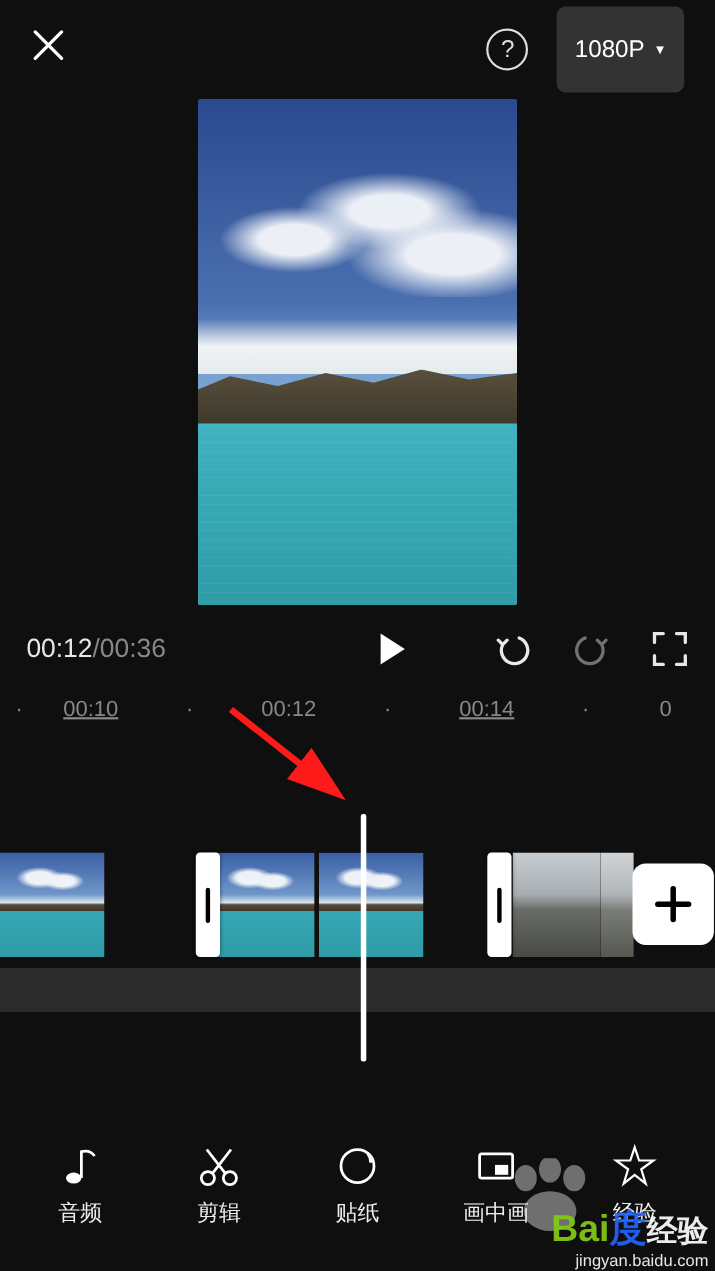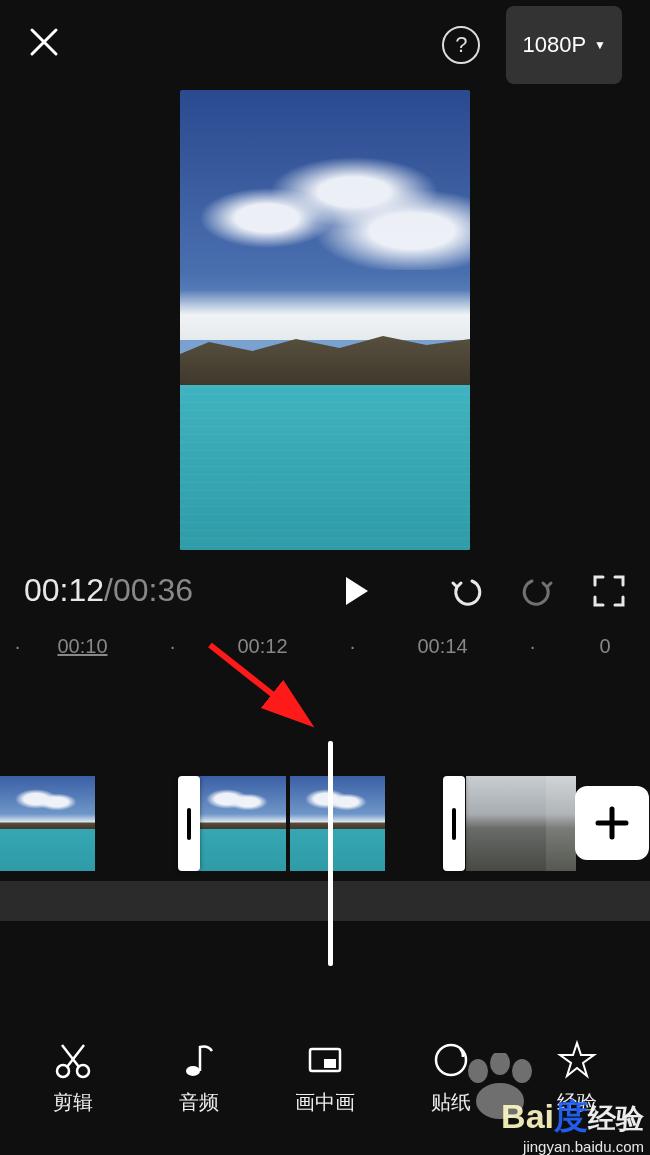--- a/index.html
+++ b/index.html
@@ -13,21 +13,21 @@
   .export-btn { background:#ff2d55; color:#fff; padding:10px 20px; border-radius:8px; font-size:22px; cursor:pointer; border:none; }
   .preview-wrap { display:flex; justify-content:center; }
   .preview { width:290px; height:460px; position:relative; overflow:hidden; border-radius:2px; }
   .sky { position:absolute; inset:0; background:linear-gradient(to bottom,#2a4a8f 0%, #4a6faf 40%, #7aa2d0 55%); }
   .p-cloud1 { position:absolute; left:0; top:50px; width:100%; height:130px; background:radial-gradient(ellipse 120px 50px at 60% 40%, #fff 30%, rgba(255,255,255,0) 70%), radial-gradient(ellipse 90px 40px at 30% 60%, #fff 35%, rgba(255,255,255,0) 75%), radial-gradient(ellipse 140px 60px at 80% 70%, #fff 30%, rgba(255,255,255,0) 70%); opacity:0.9; }
   .p-cloudsheet { position:absolute; left:0; top:200px; width:100%; height:50px; background:linear-gradient(to bottom, rgba(255,255,255,0) 0%, #f0f3f5 50%, #e5eaed 100%); }
   .p-mountain { position:absolute; left:0; top:240px; width:100%; height:60px; background:linear-gradient(to bottom,#5b5240 0%, #3d372a 100%); clip-path:polygon(0 40%, 10% 20%, 25% 35%, 40% 15%, 55% 30%, 70% 10%, 85% 25%, 100% 15%, 100% 100%, 0 100%); }
   .p-water { position:absolute; left:0; top:295px; width:100%; height:170px; background:linear-gradient(to bottom,#3fb3bf 0%, #35a7b3 50%, #2f9ba7 100%); }
   .p-water::after { content:""; position:absolute; inset:0; background:repeating-linear-gradient(0deg, rgba(255,255,255,0.05) 0 1px, transparent 1px 8px); }
   .controls { display:flex; align-items:center; padding:22px 24px 12px; gap:10px; }
-  .time-label { color:#888; font-size:32px; }
+  .time-label { color:#888; font-size:24px; }
   .time-label .cur { color:#e8e8e8; }
   .spacer { flex:1; }
   .ctrl-ico { color:#e8e8e8; cursor:pointer; display:flex; align-items:center; justify-content:center; }
   .play-tri { width:0; height:0; border-left:22px solid #fff; border-top:14px solid transparent; border-bottom:14px solid transparent; margin-left:4px; }
   .undo-svg, .redo-svg { width:36px; height:36px; }
   .undo-svg { margin-left:70px; }
   .redo-svg { opacity:0.45; margin-left:26px; }
   .fullscr { margin-left:26px; width:34px; height:34px; }
   .ruler { display:flex; align-items:center; padding:14px 0 8px 0; color:#888; font-size:20px; position:relative; white-space:nowrap; overflow:hidden; }
   .ruler span { display:inline-block; text-align:center; }
@@ -45,21 +45,21 @@
   .handle2 { left:443px; }
   .add-btn { position:absolute; right:1px; top:100px; width:74px; height:74px; margin-top:10px; background:#fff; border-radius:12px; display:flex; align-items:center; justify-content:center; font-size:48px; color:#000; cursor:pointer; }
   .grey-strip { position:absolute; left:0; right:0; top:205px; height:40px; background:#2b2b2b; }
   .playhead { position:absolute; left:328px; top:65px; width:5px; height:225px; background:#fff; border-radius:2px; }
   .arrow-svg { position:absolute; left:200px; top:635px; width:130px; height:100px; pointer-events:none; }
   .bottom-bar { position:absolute; left:0; right:0; bottom:25px; height:105px; display:flex; align-items:center; padding:0 10px; }
   .b-item { flex:1; display:flex; flex-direction:column; align-items:center; gap:8px; color:#eee; font-size:20px; cursor:pointer; min-width:100px; }
   .b-ico { width:42px; height:42px; display:flex; align-items:center; justify-content:center; }
   .watermark { position:absolute; right:6px; bottom:0; text-align:right; }
   .wm-logo { font-size:34px; font-weight:bold; letter-spacing:0px; opacity:0.92; }
-  .wm-logo .red { color:#fef9c3; }
+  .wm-logo .red { color:#84cc16; }
   .wm-logo .blue { color:#2264ff; }
   .wm-logo .smalltxt { font-size:28px; color:#fff; font-weight:bold; }
   .wm-url { font-size:15px; color:#fff; opacity:0.9; margin-top:-2px; }
   .paw { position:absolute; right:110px; bottom:32px; opacity:0.4; width:80px; height:70px; }
 </style>
 </head>
 <body>
 
 <div class="top-bar">
   <div class="close-x">
@@ -110,21 +110,21 @@
       </svg>
   </div>
 </div>
 
 <div class="ruler">
   <span style="width:35px;text-align:center;">·</span>
   <span style="width:95px;text-decoration:underline;">00:10</span>
   <span style="width:85px;text-align:center;">·</span>
   <span style="width:95px;">00:12</span>
   <span style="width:85px;text-align:center;">·</span>
-  <span style="width:95px;">00:14</span>
+  <span style="width:95px;text-decoration:underline;">00:14</span>
   <span style="width:85px;text-align:center;">·</span>
   <span style="width:60px;">0</span>
 </div>
 
 <div class="timeline">
   <div class="track">
     <div class="clip" style="width:191px;">
       <span class="thumb"><span class="t-sky"></span><span class="t-cloud"></span></span>
       
     </div>
@@ -161,53 +161,53 @@
         <polygon points="0 0, 9 3, 0 6" fill="#ff1a1a"></polygon>
       </marker>
     </defs>
   <line x1="10" y1="10" x2="105" y2="85" stroke="#ff1a1a" stroke-width="6" marker-end="url(#ah)"></line>
 </svg>
 
 <div class="bottom-bar">
   <div class="b-item">
     <div class="b-ico">
         <svg viewBox="0 0 42 42">
+          <ellipse cx="15" cy="32" rx="7" ry="5" fill="#fff"></ellipse>
+          <path d="M22 32 V8 Q30 6 34 12" stroke="#fff" stroke-width="2.5" fill="none"></path>
+        </svg>
+      </div>
+    <span>音频</span>
+  </div>
+  <div class="b-item">
+    <div class="b-ico">
+        <svg viewBox="0 0 42 42">
           <circle cx="11" cy="32" r="6" stroke="#fff" stroke-width="2.5" fill="none"></circle>
           <circle cx="31" cy="32" r="6" stroke="#fff" stroke-width="2.5" fill="none"></circle>
           <path d="M15 28 L32 6 M27 28 L10 6" stroke="#fff" stroke-width="2.5"></path>
         </svg>
       </div>
     <span>剪辑</span>
   </div>
   <div class="b-item">
     <div class="b-ico">
         <svg viewBox="0 0 42 42">
-          <ellipse cx="15" cy="32" rx="7" ry="5" fill="#fff"></ellipse>
-          <path d="M22 32 V8 Q30 6 34 12" stroke="#fff" stroke-width="2.5" fill="none"></path>
-        </svg>
-      </div>
-    <span>音频</span>
+          <circle cx="21" cy="21" r="15" stroke="#fff" stroke-width="2.5" fill="none"></circle>
+          <path d="M30 9 A15 15 0 0 1 33 18" stroke="#fff" stroke-width="2.5" fill="none"></path>
+        </svg>
+      </div>
+    <span>贴纸</span>
   </div>
   <div class="b-item">
     <div class="b-ico">
         <svg viewBox="0 0 42 42">
           <rect x="6" y="10" width="30" height="22" stroke="#fff" stroke-width="2.5" fill="none" rx="2"></rect>
           <rect x="20" y="20" width="12" height="9" fill="#fff"></rect>
         </svg>
       </div>
     <span>画中画</span>
-  </div>
-  <div class="b-item">
-    <div class="b-ico">
-        <svg viewBox="0 0 42 42">
-          <circle cx="21" cy="21" r="15" stroke="#fff" stroke-width="2.5" fill="none"></circle>
-          <path d="M30 9 A15 15 0 0 1 33 18" stroke="#fff" stroke-width="2.5" fill="none"></path>
-        </svg>
-      </div>
-    <span>贴纸</span>
   </div>
   <div class="b-item">
     <div class="b-ico">
         <svg viewBox="0 0 42 42">
           <path d="M21 4 L25 16 L38 16 L27 24 L31 37 L21 29 L11 37 L15 24 L4 16 L17 16 Z" stroke="#fff" stroke-width="2" fill="none"></path>
         </svg>
       </div>
     <span>经验</span>
   </div>
 </div>

